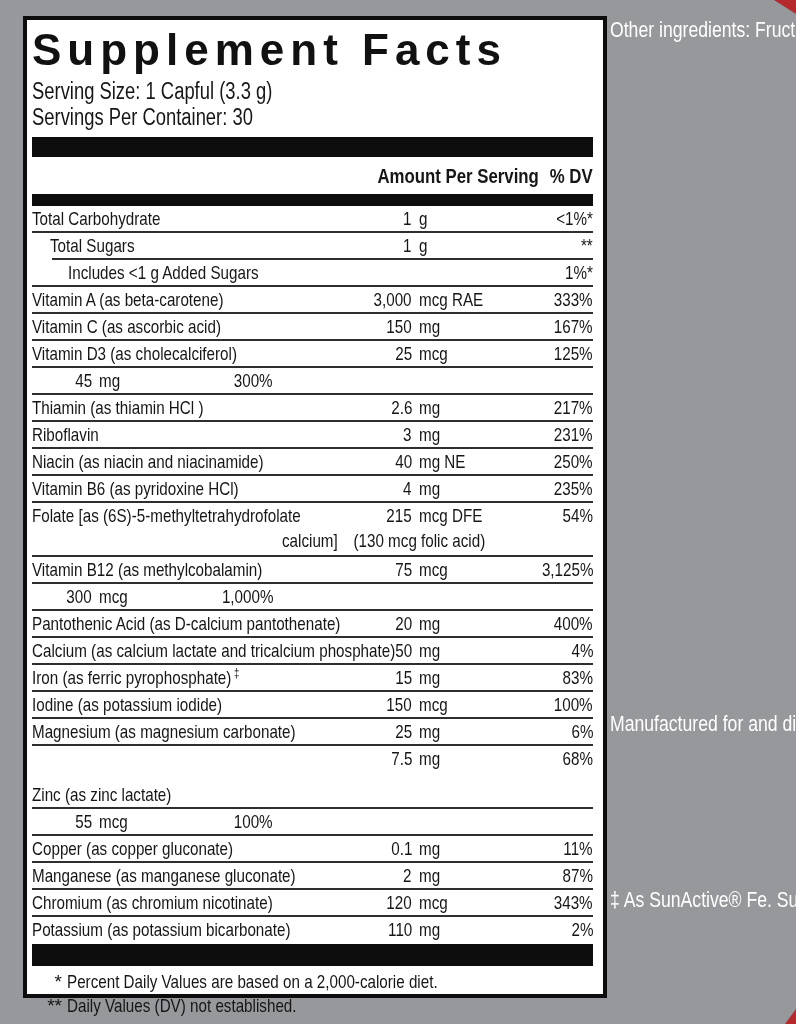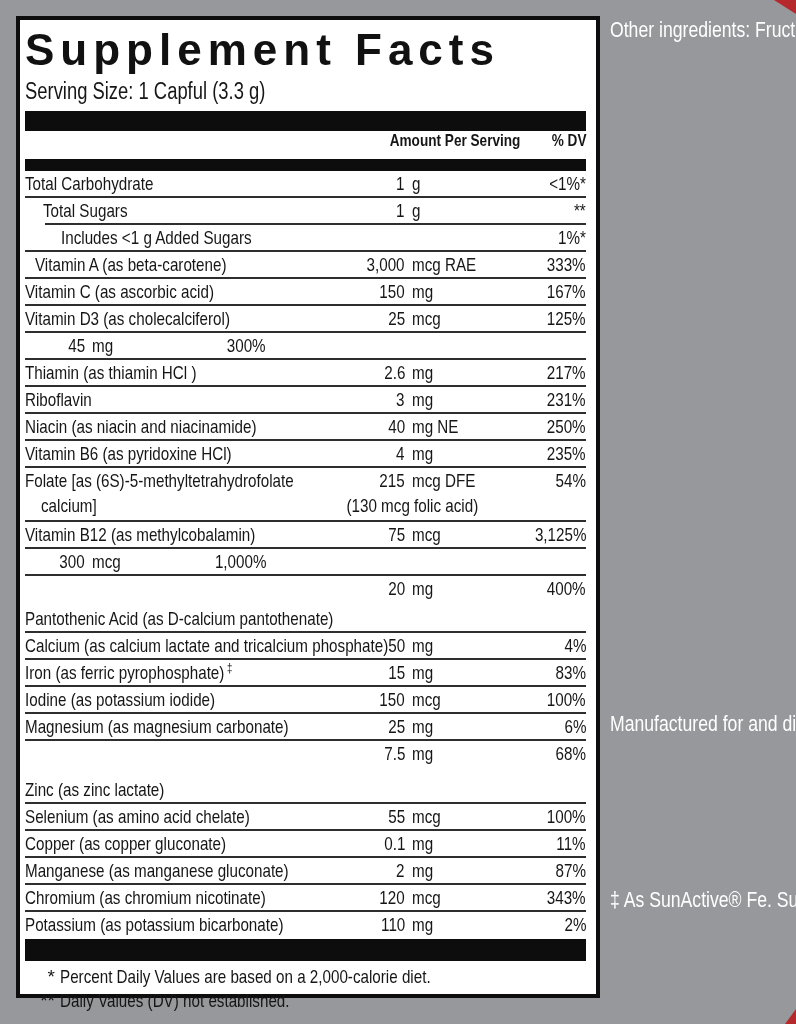--- a/index.html
+++ b/index.html
@@ -9,34 +9,34 @@
     font-family:"Liberation Sans","DejaVu Sans",sans-serif;
     color:#161616;
   }
   
   .cx {display:inline-block;transform:scaleX(.80);transform-origin:0 50%;white-space:nowrap;}
   .cxr{display:inline-block;transform:scaleX(.80);transform-origin:100% 50%;white-space:nowrap;}
   .cxc{display:inline-block;transform:scaleX(.80);transform-origin:50% 50%;white-space:nowrap;}
 
   
   .panel{
-    position:absolute;left:16px;top:16px;width:584px;height:982px;
+    position:absolute;left:23px;top:16px;width:584px;height:982px;
     background:#ffffff;border:4px solid #0d0d0d;box-sizing:border-box;
     padding:4px 10px 0 5px;
   }
   .title{
     font-size:44px;font-weight:800;letter-spacing:6px;line-height:48px;
     white-space:nowrap;margin-top:2px;color:#111;
   }
   .serving{font-size:23px;line-height:26px;margin-top:4px;}
   .bar{background:#0d0d0d;width:100%;}
   .bar1{height:20px;margin-top:7px;}
   .bar2{height:12px;}
   .bar3{height:22px;margin-top:2px;}
-  .head-row{display:flex;align-items:flex-start;height:28px;font-weight:700;font-size:17px;}
+  .head-row{display:flex;align-items:center;height:37px;font-weight:700;font-size:21px;}
   .head-spacer{flex:1;}
   .head-amt{width:190px;text-align:right;}
   .head-dv{width:66px;text-align:right;}
 
   .rows{}
   .sep{height:2px;background:#2e2e2e;}
   .row{display:flex;align-items:flex-start;min-height:25px;padding:0;font-size:19px;line-height:25px;}
   .row.tall{min-height:52px;}
   .cell-name{flex:1;min-width:0;}
   .cell-amt{width:155px;flex-shrink:0;}
@@ -67,20 +67,21 @@
   .corner-tr{right:0;top:0;width:22px;height:14px;clip-path:polygon(0 0,100% 0,100% 100%);}
   .corner-br{right:0;bottom:0;width:11px;height:15px;clip-path:polygon(100% 0,100% 100%,0 100%);}
 </style>
 </head>
 <body>
 
 <div class="panel">
   <div class="title">Supplement Facts</div>
   <div class="serving">
     <div><span class="cx">Serving Size: 1 Capful (3.3 g)</span></div>
+    <div><span class="cx">Servings Per Container: 30</span></div>
   </div>
   <div class="bar bar1"></div>
   <div class="head-row">
     <div class="head-spacer"></div>
     <div class="head-amt"><span class="cxr">Amount Per Serving</span></div>
     <div class="head-dv"><span class="cxr">% DV</span></div>
   </div>
   <div class="bar bar2"></div>
 
   <div class="rows">
@@ -117,21 +118,21 @@
         <div class="cell-amt">
           <div class="amt-line">
             <div class="amt-num"><span class="cxr"></span></div>
             <div class="amt-unit"><span class="cx"></span></div>
           </div>
         </div>
         <div class="cell-dv"><span class="cxr">1%*</span></div>
       </div>
       <div class="sep"></div>
       <div class="row">
-        <div class="cell-name" style="padding-left: 0px; margin-left: 10px;">
+        <div class="cell-name" style="padding-left: 0px;">
           <div><span class="cx">Vitamin A (as beta-carotene)</span></div>
         </div>
         <div class="cell-amt">
           <div class="amt-line">
             <div class="amt-num"><span class="cxr">3,000</span></div>
             <div class="amt-unit"><span class="cx">mcg RAE</span></div>
           </div>
         </div>
         <div class="cell-dv"><span class="cxr">333%</span></div>
       </div>
@@ -218,21 +219,21 @@
         <div class="cell-amt">
           <div class="amt-line">
             <div class="amt-num"><span class="cxr">4</span></div>
             <div class="amt-unit"><span class="cx">mg</span></div>
           </div>
         </div>
         <div class="cell-dv"><span class="cxr">235%</span></div>
       </div>
       <div class="sep"></div>
       <div class="row tall">
-        <div class="cell-name" style="padding-left: 0px;">
+        <div class="cell-name" style="padding-left: 0px; text-align: right;">
           <div><span class="cx">Folate [as (6S)-5-methyltetrahydrofolate</span></div>
           <div style="padding-left: 16px;"><span class="cx">calcium]</span></div>
         </div>
         <div class="cell-amt">
           <div class="amt-line">
             <div class="amt-num"><span class="cxr">215</span></div>
             <div class="amt-unit"><span class="cx">mcg DFE</span></div>
           </div>
           <div class="amt2"><span class="cxc">(130 mcg folic acid)</span></div>
         </div>
@@ -256,21 +257,21 @@
         <div class="cell-amt">
           <div class="amt-line">
             <div class="amt-num"><span class="cxr">300</span></div>
             <div class="amt-unit"><span class="cx">mcg</span></div>
           </div>
         </div>
         <div class="cell-dv"><span class="cxr">1,000%</span></div>
       </div>
       <div class="sep"></div>
       <div class="row">
-        <div class="cell-name" style="padding-left: 0px; margin-top: 30px;">
+        <div class="cell-name" style="padding-left: 0px;">
           <div><span class="cx">Pantothenic Acid (as D-calcium pantothenate)</span></div>
         </div>
         <div class="cell-amt">
           <div class="amt-line">
             <div class="amt-num"><span class="cxr">20</span></div>
             <div class="amt-unit"><span class="cx">mg</span></div>
           </div>
         </div>
         <div class="cell-dv"><span class="cxr">400%</span></div>
       </div>
@@ -334,23 +335,20 @@
         <div class="cell-amt">
           <div class="amt-line">
             <div class="amt-num"><span class="cxr">7.5</span></div>
             <div class="amt-unit"><span class="cx">mg</span></div>
           </div>
         </div>
         <div class="cell-dv"><span class="cxr">68%</span></div>
       </div>
       <div class="sep"></div>
       <div class="row">
-        <div class="cell-name" style="padding-left: 0px;">
-          <div><span class="cx">Selenium (as amino acid chelate)</span></div>
-        </div>
         <div class="cell-amt">
           <div class="amt-line">
             <div class="amt-num"><span class="cxr">55</span></div>
             <div class="amt-unit"><span class="cx">mcg</span></div>
           </div>
         </div>
         <div class="cell-dv"><span class="cxr">100%</span></div>
       </div>
       <div class="sep"></div>
       <div class="row">

